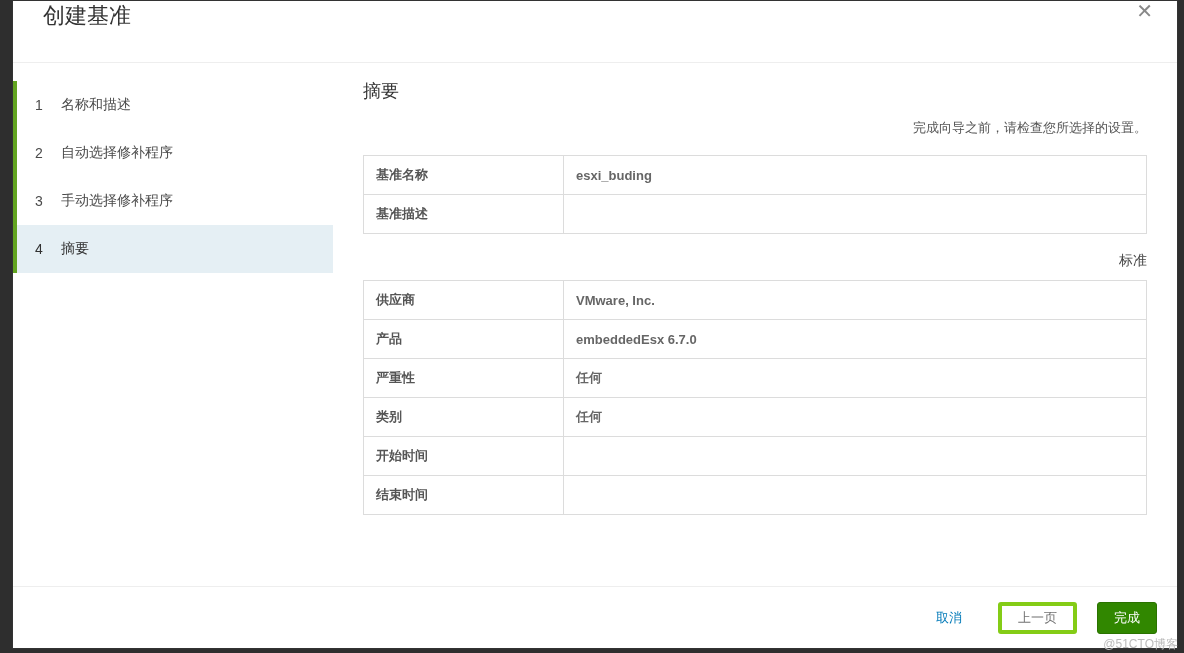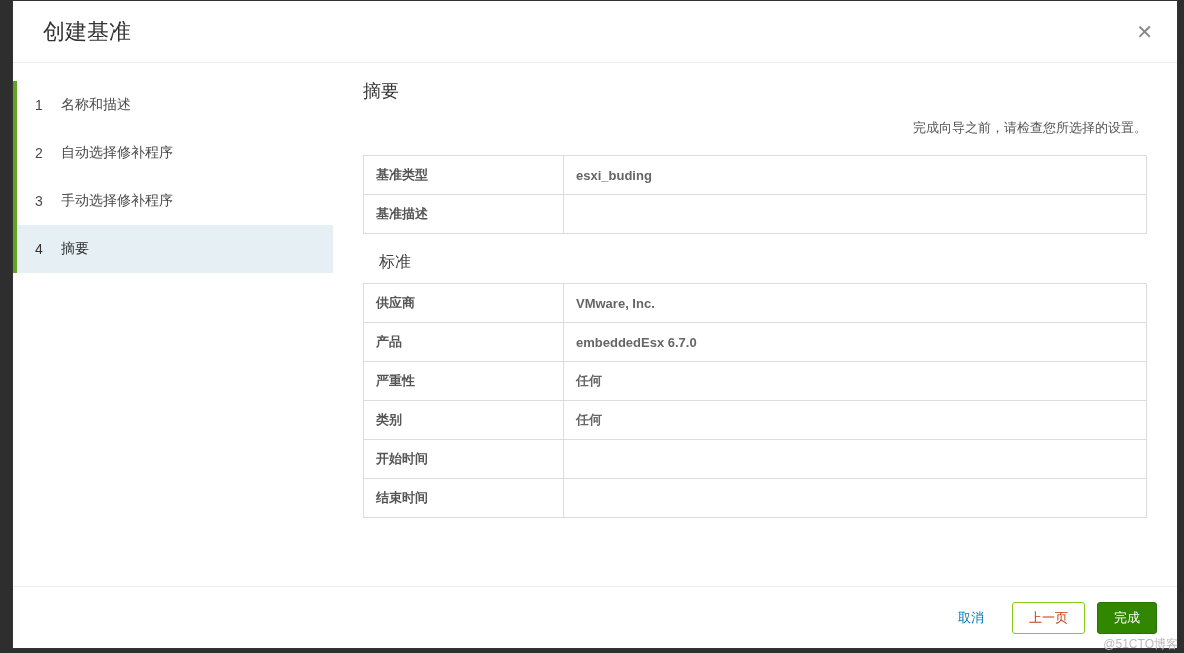--- a/index.html
+++ b/index.html
@@ -1,39 +1,39 @@
 <!DOCTYPE html>
 <html><head>
   <meta charset="utf-8">
   <style>
     * { box-sizing: border-box; margin: 0; padding: 0; }
     body { font-family: "Helvetica Neue", Helvetica, Arial, "Microsoft YaHei", sans-serif; background: #555; width: 1184px; height: 653px; position: relative; }
     .backdrop { position: absolute; inset: 0; background: rgba(30,30,30,0.7); }
     .modal { position: absolute; top: 0; left: 12px; right: 6px; bottom: 4px; background: #fff; border: 1px solid #333; display: flex; flex-direction: column; }
-    .modal-header { height: 62px; display: flex; align-items: center; justify-content: space-between; padding: 0 24px 0 30px; border-bottom: 1px solid #eee; gap: 16px; }
+    .modal-header { height: 62px; display: flex; align-items: flex-start; justify-content: space-between; padding: 0 24px 0 30px; border-bottom: 1px solid #eee; gap: 16px; }
     .modal-title { font-size: 22px; font-weight: 400; color: #333; }
     .close-x { font-size: 20px; color: #888; cursor: pointer; background: none; border: none; line-height: 1; }
     .modal-body { flex: 1; display: flex; overflow: hidden; }
     .sidebar { width: 320px; padding: 18px 0 0 0; }
     .step-list { list-style: none; }
     .step-item { display: flex; align-items: center; height: 48px; padding: 0 8px 0 18px; font-size: 14px; border-left: 4px solid transparent; cursor: pointer; }
     .step-item.completed { border-left-color: #62a420; color: #4a4a4a; }
     .step-item.active { border-left-color: #62a420; background: #e5eff4; color: #313131; }
     .step-num { width: 26px; color: inherit; }
     .content { flex: 1; padding: 16px 30px 0 30px; overflow: auto; }
     .content-title { font-size: 18px; font-weight: 400; color: #333; margin-bottom: 16px; }
     .content-subtitle { font-size: 13px; color: #555; margin-bottom: 18px; text-align: right; }
-    .section-label { font-size: 16px; color: #444; margin: 18px 0 10px 16px; }
+    .section-label { font-size: 14px; color: #444; margin: 18px 0 10px 16px; text-align: right; }
     table.kv { width: 100%; border-collapse: collapse; font-size: 13px; }
     table.kv th, table.kv td { border: 1px solid #dcdcdc; padding: 10px 12px; text-align: left; vertical-align: middle; color: #666; font-weight: 700; }
     table.kv th { width: 200px; color: #555; font-weight: 600; background: #fff; }
-    .modal-footer { height: 62px; display: flex; align-items: center; justify-content: flex-end; padding: 0 20px; gap: 12px; border-top: 1px solid #eee; }
+    .modal-footer { height: 62px; display: flex; align-items: center; justify-content: flex-end; padding: 0 20px; gap: 20px; border-top: 1px solid #eee; }
     .btn { height: 32px; padding: 0 16px; font-size: 13px; border-radius: 3px; cursor: pointer; border: 1px solid transparent; background: #fff; }
     .btn-link { color: #0079b8; border: none; background: transparent; }
-    .btn-outline { color: #c2410c; border: 1px solid #84cc16; background: #fff; }
+    .btn-outline { color: #737373; border: 4px solid #84cc16; background: #fff; }
     .btn-primary { color: #fff; background: #318700; border: 1px solid #2a7300; text-align: center; }
     .watermark { position: absolute; right: 6px; bottom: 0; font-size: 12px; color: #bbb; pointer-events: none; }
   </style>
 </head>
 <body>
 
 <div class="backdrop"></div>
 
 <div class="modal">
   <div class="modal-header">
@@ -63,21 +63,21 @@
       </ul>
     </nav>
 
     <div class="content">
       <div class="content-title">摘要</div>
       <div class="content-subtitle">完成向导之前，请检查您所选择的设置。</div>
 
       <table class="kv">
         <tbody>
             <tr>
-              <th>基准类型</th>
+              <th>基准名称</th>
               <td>esxi_buding</td>
             </tr>
         <tr>
               <th>基准描述</th>
               <td></td>
             </tr>
       </tbody>
         </table>
 
       <div class="section-label">标准</div>

